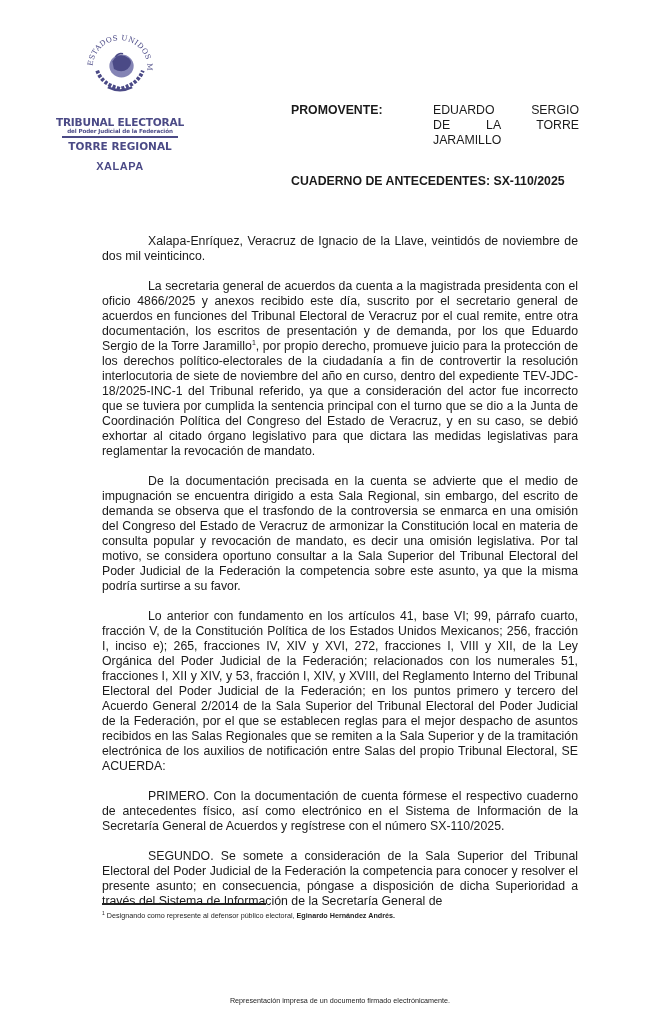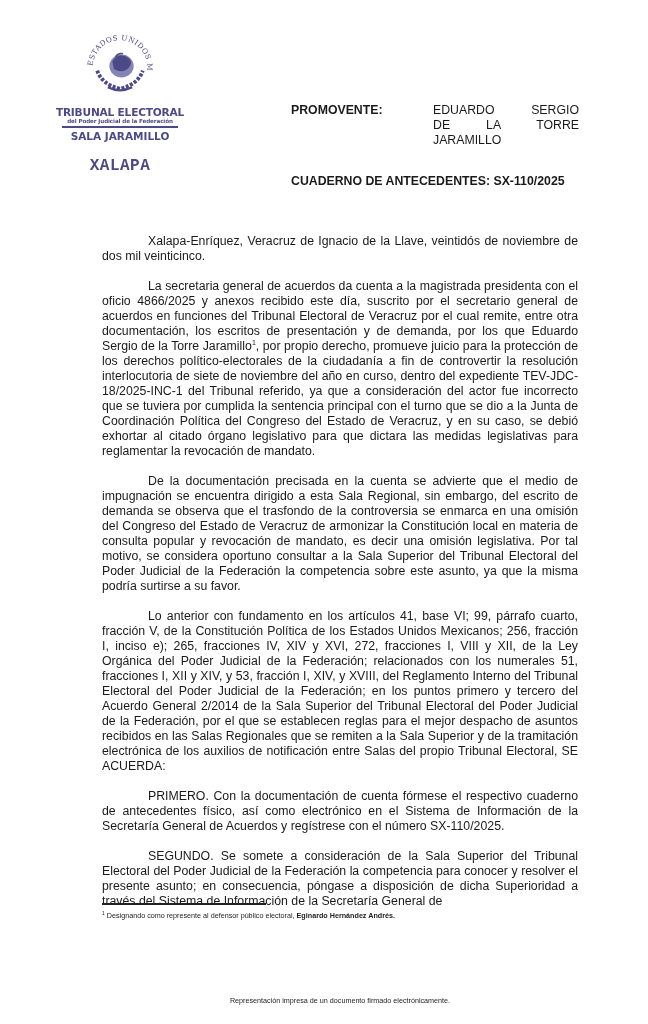--- a/index.html
+++ b/index.html
@@ -1,24 +1,24 @@
 <!DOCTYPE html>
 <html><head>
 <meta charset="utf-8">
 <style>
   html, body { margin:0; padding:0; background:#ffffff; }
   body { width:648px; height:1024px; position:relative; overflow:hidden;
          font-family:"Liberation Sans", sans-serif; color:#1a1a1a; }
   .logo { position:absolute; left:52px; top:28px; width:136px; text-align:center; color:#4b4a86; }
   .seal { width:76px; height:76px; margin:0 auto; display:block; }
-  .logo .t1 { font-family:"DejaVu Sans", sans-serif; font-weight:bold; font-size:10.6px; letter-spacing:-0.2px; margin-top:2px; }
+  .logo .t1 { font-family:"DejaVu Sans", sans-serif; font-weight:bold; font-size:10.6px; letter-spacing:-0.2px; margin-top:12px; }
   .logo .t2 { font-family:"DejaVu Sans", sans-serif; font-weight:bold; font-size:5.6px; letter-spacing:-0.1px; margin-top:0px; }
   .logo .rule { height:1.6px; background:#4b4a86; margin:2px 10px 2px 10px; }
   .logo .t3 { font-family:"DejaVu Sans", sans-serif; font-size:10.5px; font-weight:bold; letter-spacing:0px; margin-top:0px; }
-  .logo .t4 { font-family:Liberation Mono, monospace; font-size:16px; font-weight:bold; letter-spacing:0.5px; margin-top:15px; }
+  .logo .t4 { font-family:Liberation Sans, sans-serif; font-size:11px; font-weight:bold; letter-spacing:0.5px; margin-top:8px; }
 
   .hdr { position:absolute; left:291px; top:103px; width:288px; font-size:12.3px; line-height:15px; }
   .hdr .row { display:flex; margin-bottom:14px;gap:32px; }
   .hdr .lab { font-weight:bold; width:110px; flex:none; }
   .hdr .val { flex:1; text-align:justify; text-align-last:left; }
   .hdr .row.r1 .val { word-spacing:8px; }
   .hdr .row.r2 .val { word-spacing:6px; }
   .hdr .cuaderno { font-weight:bold; margin-top:-2px; }
 
   .body { position:absolute; left:102px; top:234px; width:476px; font-size:12.3px; line-height:15px; text-align:justify; }
@@ -45,21 +45,21 @@
     </text>
     <ellipse cx="52" cy="50" rx="16" ry="15" fill="#6f6ea8" opacity="0.85"></ellipse>
     <path d="M40 44 q8 -14 22 -4 q6 6 -2 14 q-8 6 -18 0 z" fill="#4b4a86"></path>
     <path d="M44 38 q4 -6 10 -4" stroke="#4b4a86" stroke-width="2" fill="none"></path>
     <path d="M20 56 q6 18 30 24 q24 -6 30 -24" stroke="#4b4a86" stroke-width="5" fill="none" stroke-dasharray="4 2"></path>
     <path d="M34 78 q16 8 32 0" stroke="#4b4a86" stroke-width="3" fill="none"></path>
   </svg>
   <div class="t1">TRIBUNAL ELECTORAL</div>
   <div class="t2">del Poder Judicial de la Federación</div>
   <div class="rule"></div>
-  <div class="t3">SALA JARAMILLO</div>
+  <div class="t3">TORRE REGIONAL</div>
   <div class="t4">XALAPA</div>
 </div>
 
 <div class="hdr">
   <div class="row r1">
     <div class="lab">PROMOVENTE:</div>
     <div class="val">EDUARDO SERGIO DE LA TORRE JARAMILLO</div>
   </div>
   <div class="row r2">
   </div>

